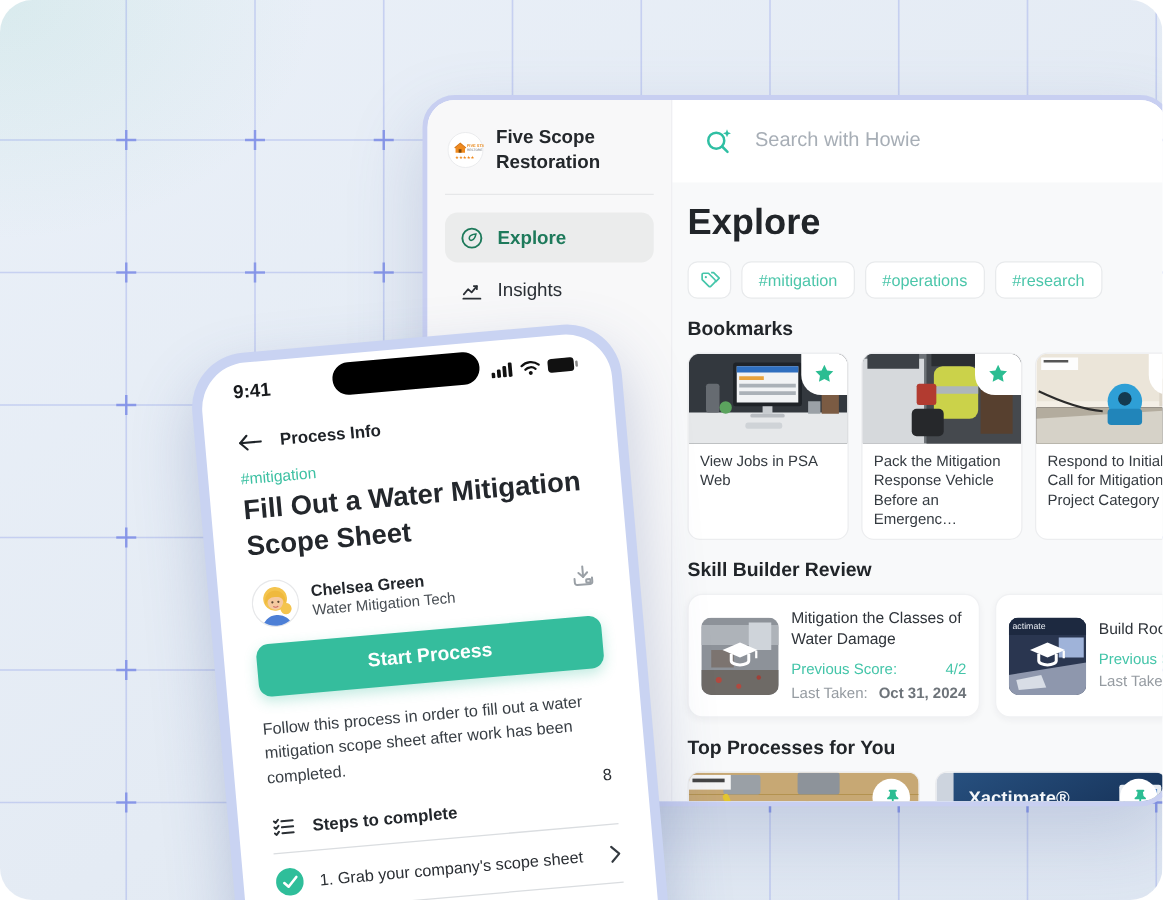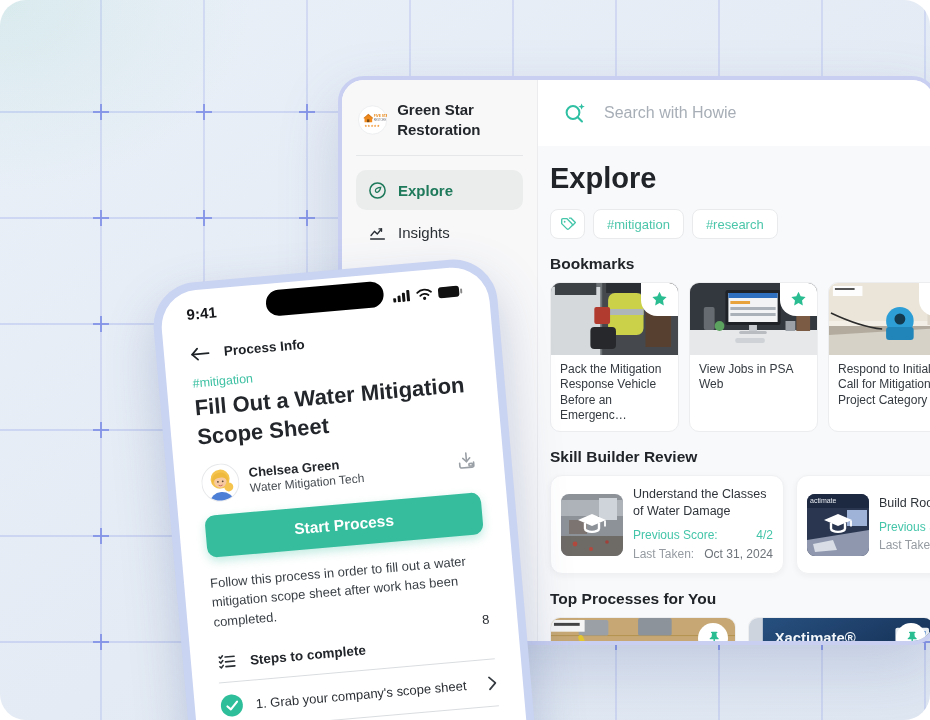--- a/index.html
+++ b/index.html
@@ -50,21 +50,21 @@
 
   .sb-card { width: 234px; background: #fff; border-radius: 12px; padding: 10px; display: flex; gap: 10px; flex: none;
     box-shadow: 0 2px 6px rgba(30,40,60,0.05); border: 1px solid #F0F1F3; }
   .sb-thumb { position: relative; width: 62px; height: 62px; border-radius: 8px; overflow: hidden; flex: none; align-self: center; }
   .sb-thumb svg.photo { display: block; width: 100%; height: 100%; }
   .sb-cap { position: absolute; inset: 0; display: flex; align-items: center; justify-content: center; }
   .sb-body { flex: 1; min-width: 0; display: flex; flex-direction: column; justify-content: center; }
   .sb-title { font-size: 12.5px; color: #2F343A; line-height: 1.3; margin-bottom: 7px; white-space: normal; }
   .sb-row { display: flex; justify-content: space-between; font-size: 12px; line-height: 1.55; white-space: nowrap; }
   .sb-row.score { color: #44C5A9; }
-  .sb-row.taken .lbl { color: #959BA1; } .sb-row.taken .val { color: #6E747A; }
+  .sb-row.taken .lbl { color: #959BA1; } .sb-row.taken .val { color: #6E747A; font-weight: bold; }
 
   .tp-card { position: relative; width: 186px; height: 92px; border-radius: 10px; overflow: hidden; flex: none;
     background: #fff; border: 1px solid #ECEDEF; }
   .tp-card svg.photo { display: block; width: 100%; height: 100%; }
   .pin-badge { position: absolute; top: 5px; right: 7px; width: 30px; height: 30px; border-radius: 50%;
     background: #fff; display: flex; align-items: center; justify-content: center; }
 
   
   .phone { position: absolute; left: 150px; top: 286px; width: 345px; height: 580px;
     transform: rotate(-5deg); transform-origin: 0 0;
@@ -118,21 +118,21 @@
       <div class="org">
         <svg width="38" height="38" viewBox="0 0 38 38">
           <circle cx="19" cy="19" r="18.5" fill="#fff" stroke="#E9EAEC"></circle>
           <path d="M8.5 16.5 l5-4.2 5 4.2 v5.3 h-10z" fill="#F08A1D"></path>
           <path d="M7.6 16.9 l5.9-5 5.9 5" fill="none" stroke="#D97713" stroke-width="1.4"></path>
           <rect x="11.8" y="18.2" width="3" height="3.6" fill="#7A4A12"></rect>
           <text x="20.5" y="15.5" font-size="4.2" font-weight="bold" fill="#E8891C" font-family="Liberation Sans, sans-serif">FIVE STAR</text>
           <text x="20.5" y="20.5" font-size="3.4" fill="#6B7077" font-family="Liberation Sans, sans-serif">RESTORE</text>
           <text x="8" y="28.5" font-size="4.6" fill="#F08A1D" font-family="DejaVu Sans, sans-serif">★★★★★</text>
         </svg>
-        <div class="org-name">Green Star Restoration</div>
+        <div class="org-name">Five Scope Restoration</div>
       </div>
       <div class="side-divider"></div>
       <nav>
         <div class="nav-item active">
           <span class="nicon">
             <svg width="19" height="19" viewBox="0 0 20 20">
                 <circle cx="10" cy="10" r="8" fill="none" stroke="#1E7A5B" stroke-width="1.6"></circle>
                 <path d="M13.4 6.6c-.6 2.8-1.2 4.3-3.2 5.1-2 .7-2.8-1-2.2-2.6.7-1.9 2.6-2.2 5.4-2.5z" fill="none" stroke="#1E7A5B" stroke-width="1.3"></path>
               </svg>
           </span>
@@ -171,50 +171,30 @@
             <svg width="18" height="18" viewBox="0 0 20 20" fill="none" stroke="#45C6AA" stroke-width="1.5" stroke-linejoin="round">
                 <path d="M3 5.2V9.6l5.8 5.8a1.5 1.5 0 0 0 2.1 0l3.5-3.5a1.5 1.5 0 0 0 0-2.1L8.6 4H4.2A1.2 1.2 0 0 0 3 5.2z"></path>
                 <circle cx="6.3" cy="7.5" r="1" fill="#45C6AA" stroke="none"></circle>
                 <path d="M11 3.4h2.2l5 5-3.4 3.5"></path>
               </svg>
           </div>
           <div class="chip">
               <span>#mitigation</span>
             </div>
           <div class="chip">
+              <span>#operations</span>
+            </div>
+          <div class="chip">
               <span>#research</span>
             </div>
 
         </div>
 
         <div class="h2">Bookmarks</div>
         <div class="cardrow">
-
-          <div class="bm-card">
-            <div class="bm-imgwrap">
-              <svg class="photo" viewBox="0 0 129 72" preserveAspectRatio="none">
-                <rect width="129" height="72" fill="#6d7277"></rect>
-                <rect x="0" y="4" width="50" height="68" fill="#d6d9dc"></rect>
-                <rect x="4" y="0" width="42" height="12" fill="#3c4146"></rect>
-                <rect x="52" y="0" width="77" height="72" fill="#45494e"></rect>
-                <rect x="56" y="0" width="66" height="10" fill="#2b2e32"></rect>
-                <rect x="58" y="10" width="36" height="42" rx="7" fill="#cbd24a"></rect>
-                <rect x="58" y="26" width="36" height="6" fill="#aeb6ba"></rect>
-                <rect x="44" y="24" width="16" height="17" rx="2" fill="#b23b30"></rect>
-                <rect x="40" y="44" width="26" height="22" rx="4" fill="#26282b"></rect>
-                <rect x="96" y="14" width="26" height="50" fill="#57402f"></rect>
-              </svg>
-              <div class="bm-badge">
-                <svg width="19" height="19" viewBox="0 0 20 20">
-                    <path d="M10 1.8l2.3 4.9 5.2.7-3.8 3.7.9 5.2L10 13.8l-4.6 2.5.9-5.2L2.5 7.4l5.2-.7z" fill="#2BBD92"></path>
-                  </svg>
-              </div>
-            </div>
-            <div class="bm-title">Pack the Mitigation Response Vehicle Before an Emergenc…</div>
-          </div>
 
           <div class="bm-card">
             <div class="bm-imgwrap">
               <svg class="photo" viewBox="0 0 129 72" preserveAspectRatio="none">
                 <rect width="129" height="72" fill="#33383e"></rect>
                 <rect y="47" width="129" height="25" fill="#e6e8ea"></rect>
                 <rect x="14" y="24" width="11" height="23" rx="2" fill="#666b71"></rect>
                 <circle cx="30" cy="43" r="5" fill="#5ba35e"></circle>
                 <rect x="36" y="7" width="56" height="35" rx="2" fill="#1f2328"></rect>
                 <rect x="39" y="10" width="50" height="29" fill="#f1f3f5"></rect>
@@ -233,20 +213,43 @@
                     <path d="M10 1.8l2.3 4.9 5.2.7-3.8 3.7.9 5.2L10 13.8l-4.6 2.5.9-5.2L2.5 7.4l5.2-.7z" fill="#2BBD92"></path>
                   </svg>
               </div>
             </div>
             <div class="bm-title">View Jobs in PSA Web</div>
           </div>
 
           <div class="bm-card">
             <div class="bm-imgwrap">
               <svg class="photo" viewBox="0 0 129 72" preserveAspectRatio="none">
+                <rect width="129" height="72" fill="#6d7277"></rect>
+                <rect x="0" y="4" width="50" height="68" fill="#d6d9dc"></rect>
+                <rect x="4" y="0" width="42" height="12" fill="#3c4146"></rect>
+                <rect x="52" y="0" width="77" height="72" fill="#45494e"></rect>
+                <rect x="56" y="0" width="66" height="10" fill="#2b2e32"></rect>
+                <rect x="58" y="10" width="36" height="42" rx="7" fill="#cbd24a"></rect>
+                <rect x="58" y="26" width="36" height="6" fill="#aeb6ba"></rect>
+                <rect x="44" y="24" width="16" height="17" rx="2" fill="#b23b30"></rect>
+                <rect x="40" y="44" width="26" height="22" rx="4" fill="#26282b"></rect>
+                <rect x="96" y="14" width="26" height="50" fill="#57402f"></rect>
+              </svg>
+              <div class="bm-badge">
+                <svg width="19" height="19" viewBox="0 0 20 20">
+                    <path d="M10 1.8l2.3 4.9 5.2.7-3.8 3.7.9 5.2L10 13.8l-4.6 2.5.9-5.2L2.5 7.4l5.2-.7z" fill="#2BBD92"></path>
+                  </svg>
+              </div>
+            </div>
+            <div class="bm-title">Pack the Mitigation Response Vehicle Before an Emergenc…</div>
+          </div>
+
+          <div class="bm-card">
+            <div class="bm-imgwrap">
+              <svg class="photo" viewBox="0 0 129 72" preserveAspectRatio="none">
                 <rect width="129" height="40" fill="#ebe5d9"></rect>
                 <rect y="38" width="129" height="6" fill="#f4efe6"></rect>
                 <rect y="43" width="129" height="29" fill="#b5ae a0" fill-opacity="1"></rect>
                 <rect y="43" width="129" height="29" fill="#b3ac9e"></rect>
                 <polygon points="0,52 129,44 129,72 0,72" fill="#d6d2c8"></polygon>
                 <rect x="4" y="3" width="30" height="10" fill="#fdfdfd"></rect>
                 <rect x="6" y="5" width="20" height="2" fill="#555"></rect>
                 <path d="M2 30 q30 14 52 16" stroke="#2b2b2b" stroke-width="1.6" fill="none"></path>
                 <circle cx="72" cy="38" r="14" fill="#2e9fd6"></circle>
                 <circle cx="72" cy="36" r="5.5" fill="#143a50"></circle>
@@ -280,21 +283,21 @@
               </svg>
               <div class="sb-cap">
                 <svg width="34" height="30" viewBox="0 0 34 30">
                     <path d="M17 4 L31 10 17 16 3 10z" fill="#fff"></path>
                     <path d="M10 13v5.5c0 2 3.2 3.4 7 3.4s7-1.4 7-3.4V13" fill="none" stroke="#fff" stroke-width="2.4"></path>
                     <path d="M30 10.5v6" stroke="#fff" stroke-width="1.8"></path>
                   </svg>
               </div>
             </div>
             <div class="sb-body">
-              <div class="sb-title">Understand the Classes of Water Damage</div>
+              <div class="sb-title">Mitigation the Classes of Water Damage</div>
               <div class="sb-row score">
                 <span class="lbl">Previous Score:</span>
                 <span class="val">4/2</span>
               </div>
               <div class="sb-row taken">
                 <span class="lbl">Last Taken:</span>
                 <span class="val">Oct 31, 2024</span>
               </div>
             </div>
           </div>

